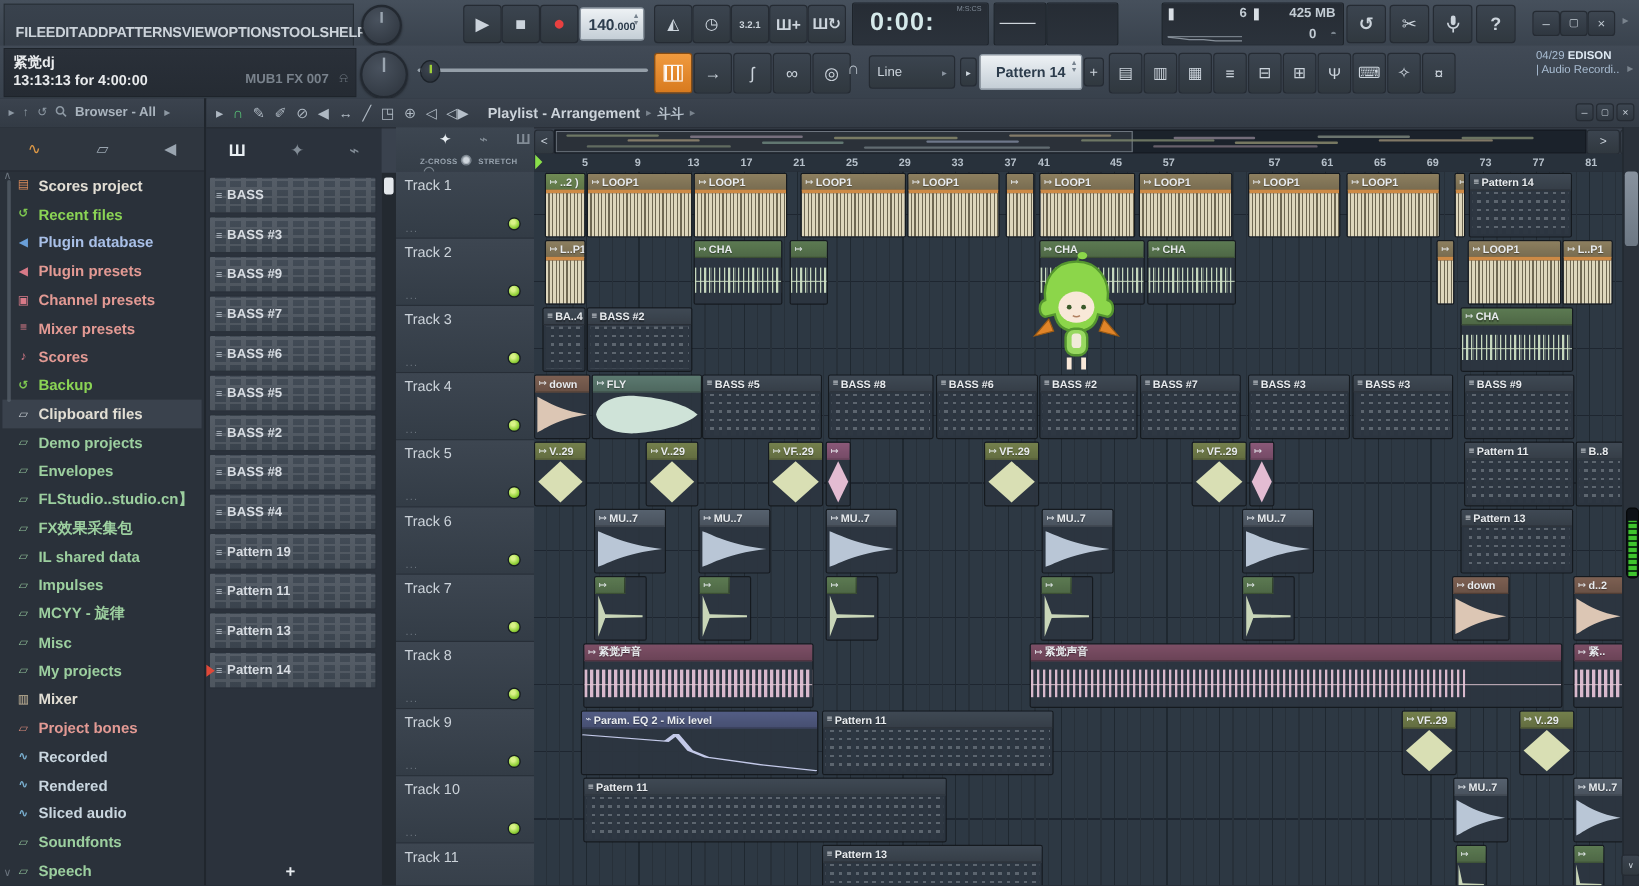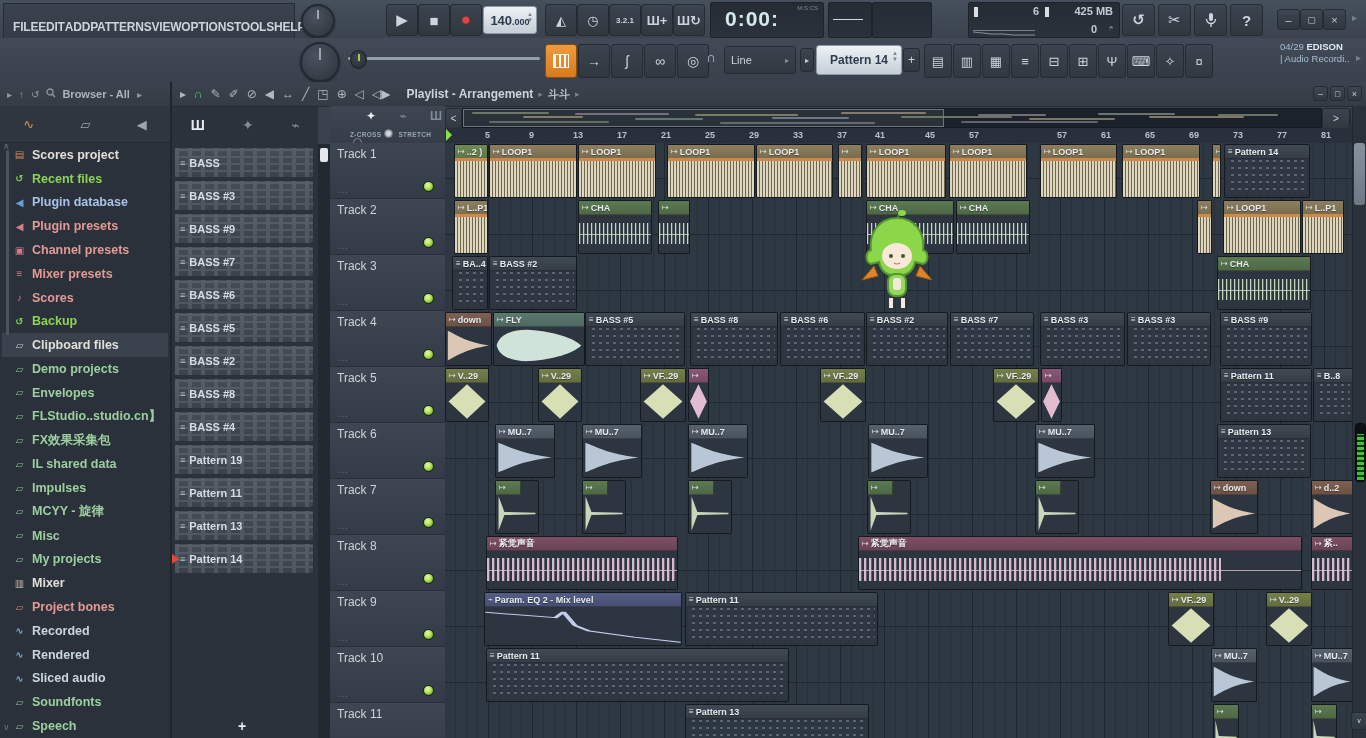--- a/index.html
+++ b/index.html
@@ -223,20 +223,26 @@
       </div>
       <div class="tb abs" style="left: 1230px; top: 4px; width: 31px; height: 30px; font-size: 15px; font-weight: bold;">?</div>
     </div>
 
   <div class="win-btn abs" style="left:1277px;top:9px;width:21px;height:19px;">–</div>
   <div class="win-btn abs" style="left:1300px;top:9px;width:21px;height:19px;font-size:9px;">▢</div>
   <div class="win-btn abs" style="left:1323px;top:9px;width:21px;height:19px;">×</div>
   <div class="abs" style="left:1352px;top:12px;color:#79838d;font-size:10px;">▸</div>
 
   <div id="row2" class="abs"></div>
+  <div id="proj" class="abs">
+    <span id="proj-name">紧觉dj</span>
+    <span id="proj-len">13:13:13 for 4:00:00</span>
+    <span id="proj-dev">MUB1 FX 007</span>
+    <span id="proj-plug">⍾</span>
+  </div>
   <div class="abs knob" style="left:300px;top:42px;width:36px;height:36px;">
       <i></i>
     </div>
   <div id="mainslider" class="abs">
     <div class="sknob">
         <i></i>
       </div>
   </div>
   <div id="row2-tools">
       <div class="tb abs orange-btn" style="left: 545px; top: 44px; width: 30px; height: 32px; font-size: 14px;">
@@ -531,21 +537,21 @@
     <div id="playmark"></div>
   <div class="tick" style="left: 40px;">5</div>
       <div class="tick" style="left: 84px;">9</div>
       <div class="tick" style="left: 128px;">13</div>
       <div class="tick" style="left: 172px;">17</div>
       <div class="tick" style="left: 216px;">21</div>
       <div class="tick" style="left: 260px;">25</div>
       <div class="tick" style="left: 304px;">29</div>
       <div class="tick" style="left: 348px;">33</div>
       <div class="tick" style="left: 392px;">37</div>
-      <div class="tick" style="left: 430px;">41</div>
+      <div class="tick" style="left: 420px;">41</div>
       <div class="tick" style="left: 480px;">45</div>
       <div class="tick" style="left: 524px;">57</div>
       <div class="tick" style="left: 568px; margin-top: 36px;">53</div>
       <div class="tick" style="left: 612px;">57</div>
       <div class="tick" style="left: 656px;">61</div>
       <div class="tick" style="left: 700px;">65</div>
       <div class="tick" style="left: 744px;">69</div>
       <div class="tick" style="left: 788px;">73</div>
       <div class="tick" style="left: 832px;">77</div>
       <div class="tick" style="left: 876px;">81</div>

